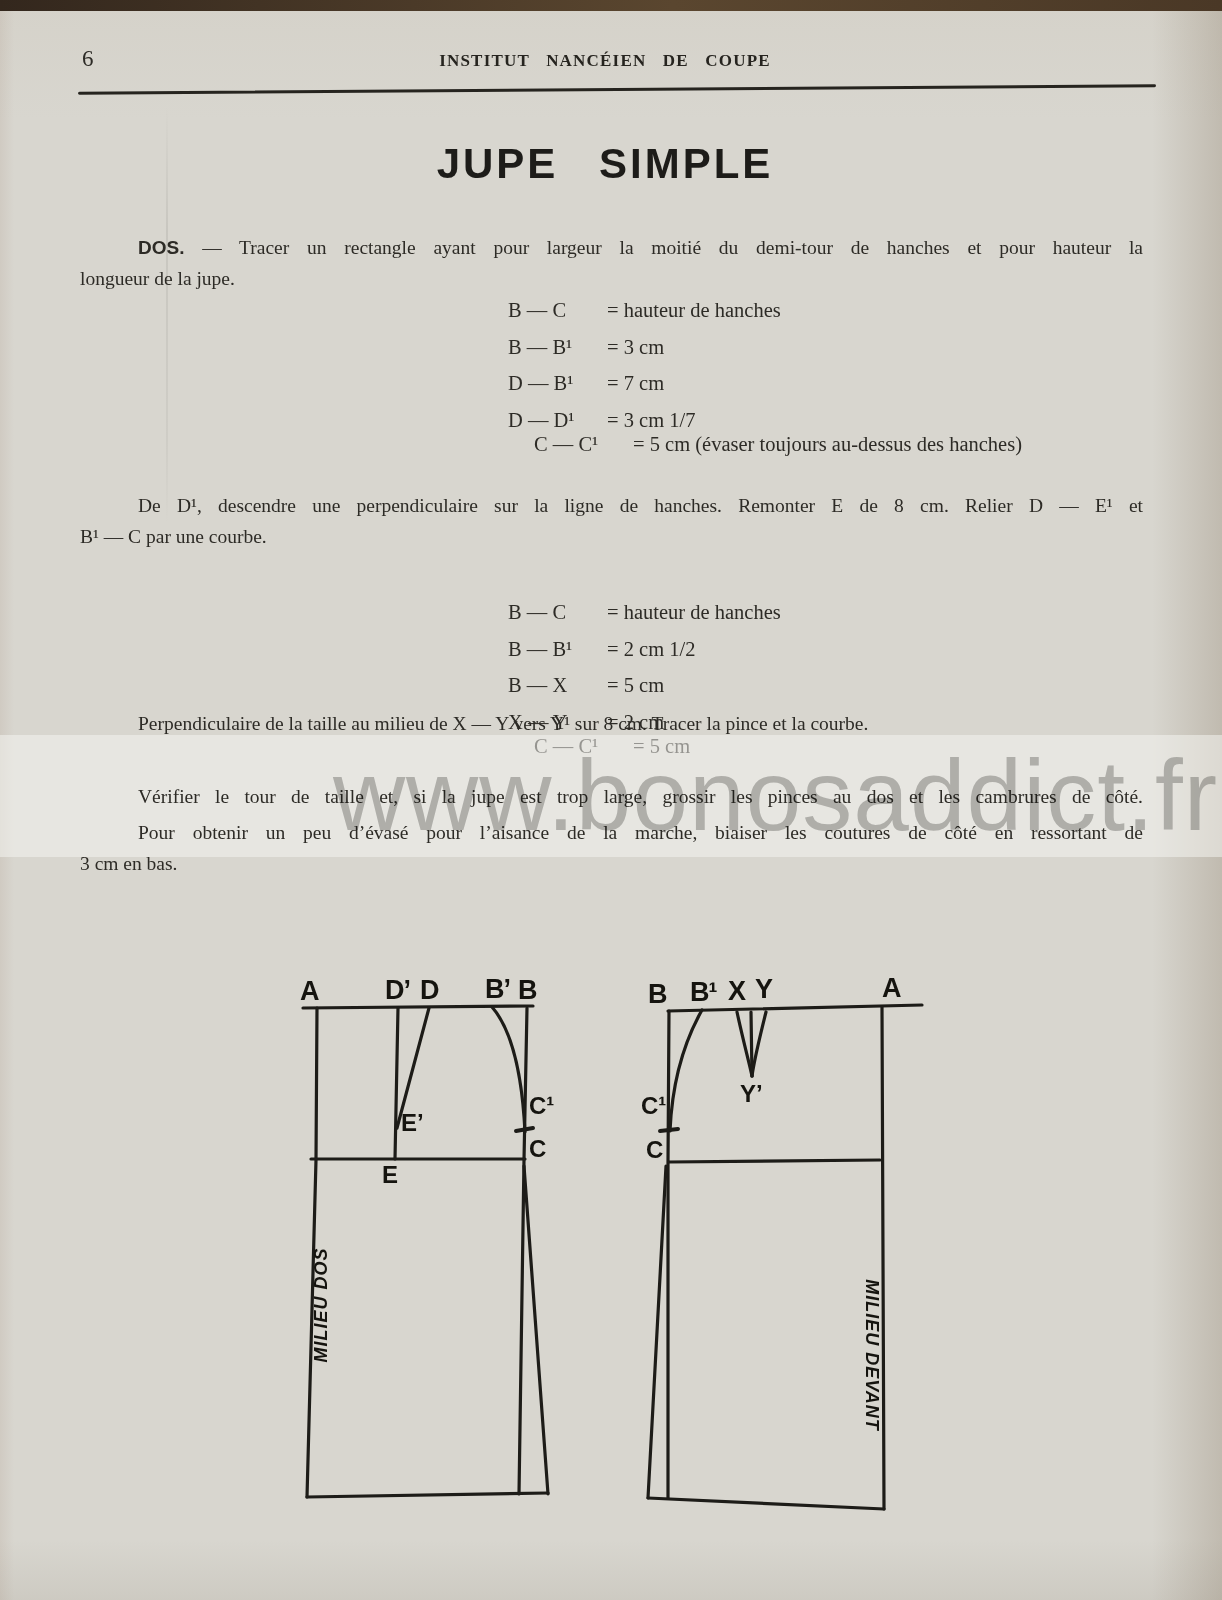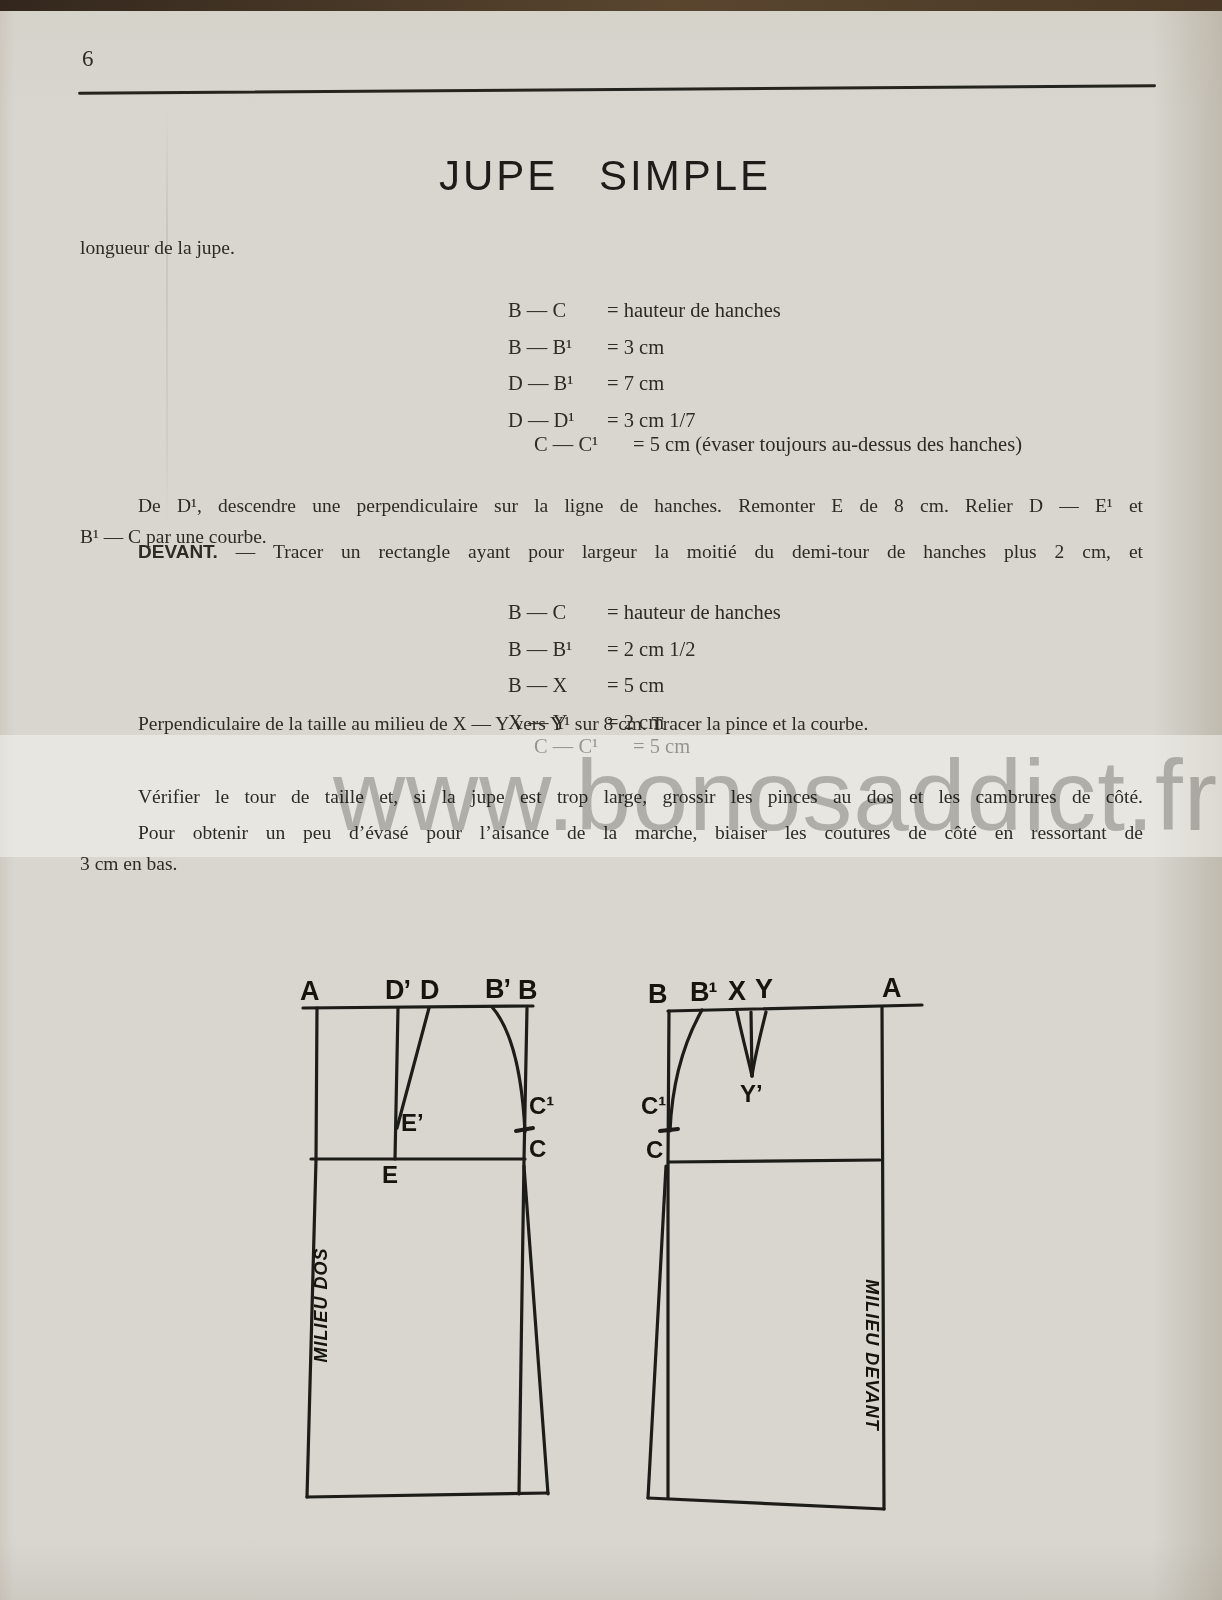--- a/index.html
+++ b/index.html
@@ -20,22 +20,22 @@
   .topstrip{position:absolute;top:0;left:0;right:0;height:11px;
     background:linear-gradient(90deg,#33271d,#5a462f 55%,#4a3826);}
   .crease{position:absolute;left:166px;top:105px;width:2px;height:420px;
     background:linear-gradient(180deg,rgba(60,60,55,0.0),rgba(60,60,55,0.10) 30%,rgba(60,60,55,0.06) 80%,rgba(60,60,55,0));}
   .pagenum{position:absolute;top:46px;left:82px;font-size:23px;}
   .header{position:absolute;top:51px;left:0;right:12px;text-align:center;
     font-weight:bold;font-size:17px;letter-spacing:1.2px;word-spacing:11px;color:#26241f;}
   .rule{position:absolute;top:88px;left:78px;width:1078px;height:3px;
     background:#26241f;border-radius:2px;transform:rotate(-0.4deg);}
   .title{position:absolute;top:140px;left:0;right:12px;text-align:center;
-    font-family:"Liberation Sans", sans-serif;font-weight:400;font-size:42px;
-    letter-spacing:3px;word-spacing:26px;color:#1d1c19;margin-top:12px;}
+    font-family:"Liberation Sans", sans-serif;font-weight:700;font-size:42px;
+    letter-spacing:3px;word-spacing:26px;color:#1d1c19;}
   .para{position:absolute;left:80px;width:1063px;font-size:19.5px;line-height:31px;}
   .jline{text-align:justify;text-align-last:justify;}
   .jlast{text-align-last:left;}
   .indent{text-indent:58px;}
   .plabel{font-family:"Liberation Sans", sans-serif;font-weight:700;font-size:19px;}
   .measures{position:absolute;left:508px;font-size:20.5px;line-height:36.5px;white-space:nowrap;}
   .mrow .ml{display:inline-block;min-width:99px;}
   .mrow.tight{margin-top:-12px;margin-left:26px;}
   #dos-para{top:232px;}
   #dos-measures{top:292px;}
@@ -60,42 +60,43 @@
   svg .milieu{font-size:18px;font-style:italic;font-weight:600;letter-spacing:1px;}
 </style>
 </head>
 <body>
 
 <div class="page">
   <div class="topstrip"></div>
   <div class="crease"></div>
 
   <div class="pagenum">6</div>
+  <div class="header">INSTITUT NANCÉIEN DE COUPE</div>
   <div class="rule"></div>
   <div class="title">JUPE SIMPLE</div>
 
   <div class="para" id="dos-para">
+    <div class="jline indent"><span class="plabel">DOS.</span><span> — Tracer un rectangle ayant pour largeur la moitié du demi-tour de hanches et pour hauteur la</span></div>
     <div class="jlast">longueur de la jupe.</div>
   </div>
 
   <div class="measures" id="dos-measures">
     <div class="mrow"><span class="ml">B — C</span><span>= hauteur de hanches</span></div>
     <div class="mrow"><span class="ml">B — B¹</span><span>= 3 cm</span></div>
     <div class="mrow"><span class="ml">D — B¹</span><span>= 7 cm</span></div>
     <div class="mrow"><span class="ml">D — D¹</span><span>= 3 cm 1/7</span></div>
     <div class="mrow tight"><span class="ml">C — C¹</span><span>= 5 cm (évaser toujours au-dessus des hanches)</span></div>
   </div>
 
   <div class="para" id="dos-note">
     <div class="jline indent">De D¹, descendre une perpendiculaire sur la ligne de hanches. Remonter E de 8 cm. Relier D — E¹ et</div>
     <div class="jlast">B¹ — C par une courbe.</div>
   </div>
 
   <div class="para" id="devant-para">
-    <div class="jline indent"><span class="plabel">DEVANT.</span><span> — Tracer un rectangle ayant pour largeur la moitié du demi-tour de hanches plus 2 cm, et</span></div>
   </div>
 
   <div class="measures" id="devant-measures">
     <div class="mrow"><span class="ml">B — C</span><span>= hauteur de hanches</span></div>
     <div class="mrow"><span class="ml">B — B¹</span><span>= 2 cm 1/2</span></div>
     <div class="mrow"><span class="ml">B — X</span><span>= 5 cm</span></div>
     <div class="mrow"><span class="ml">X — Y</span><span>= 2 cm</span></div>
     <div class="mrow tight"><span class="ml">C — C¹</span><span>= 5 cm</span></div>
   </div>
 

